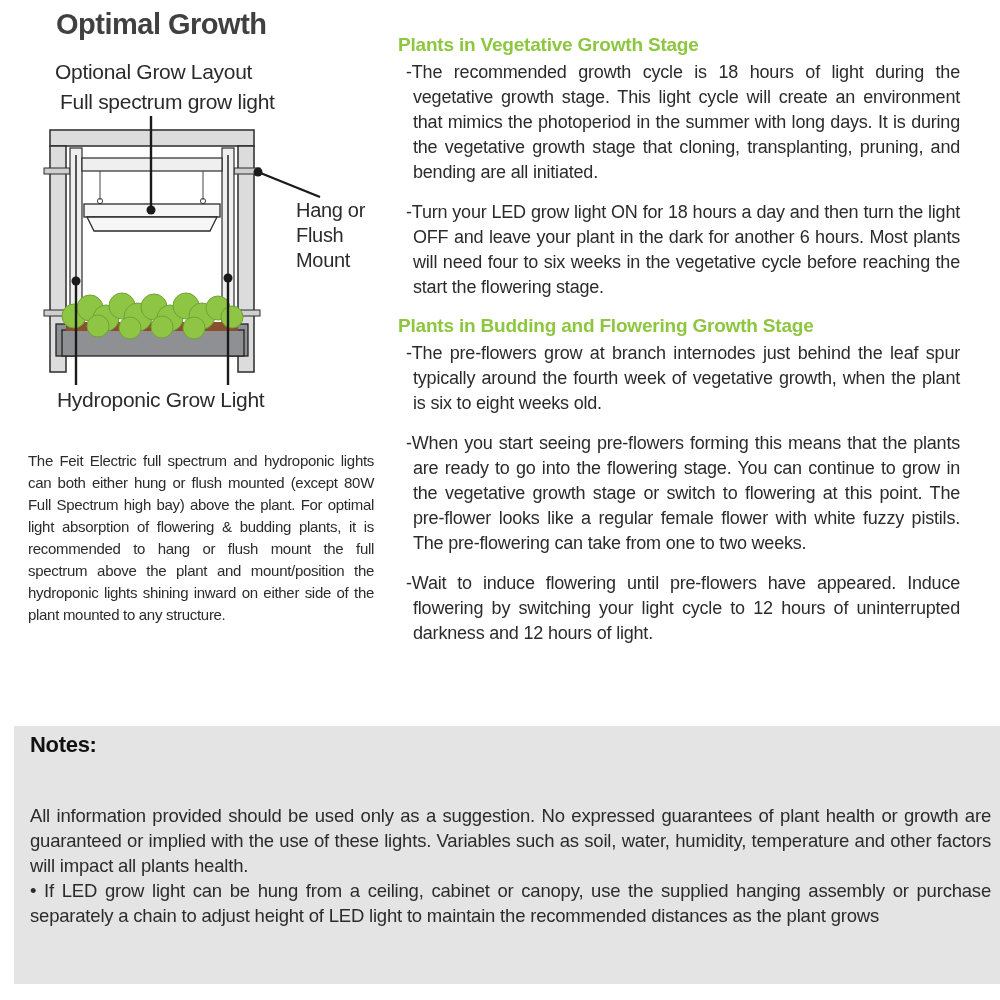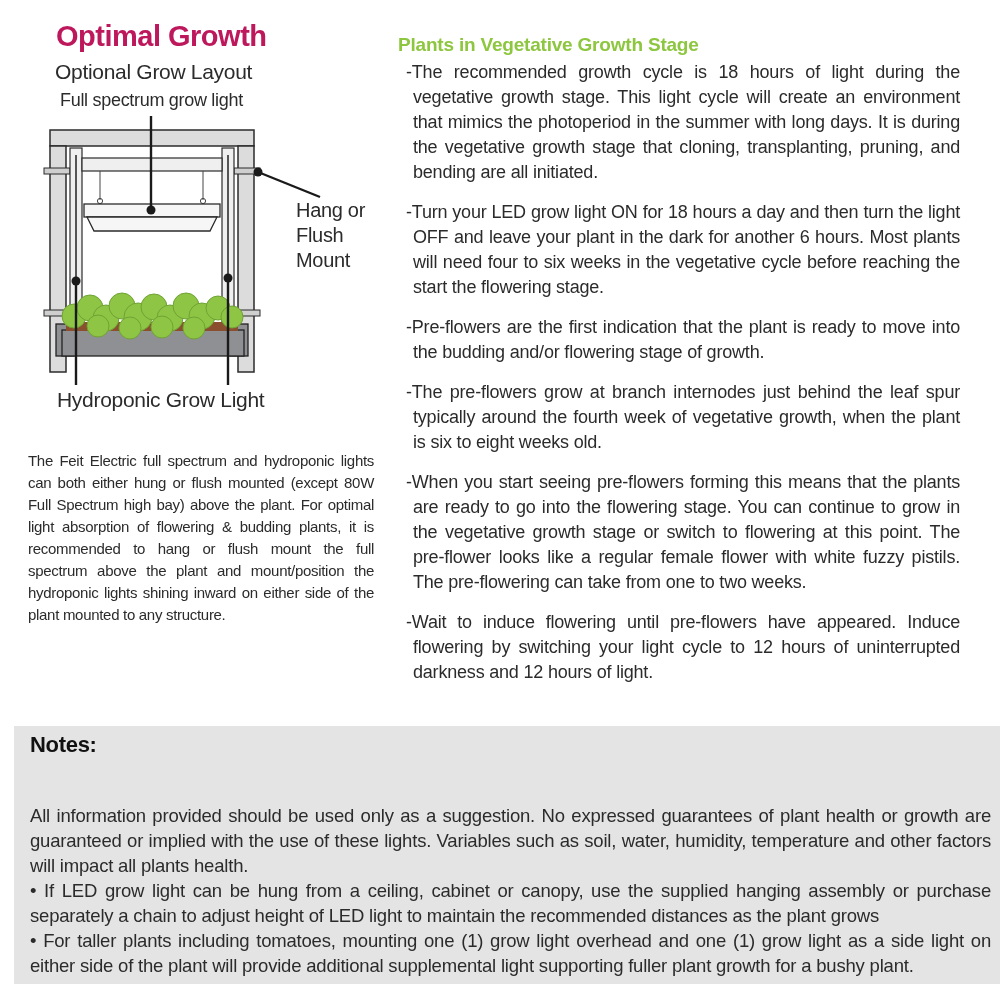--- a/index.html
+++ b/index.html
@@ -4,23 +4,23 @@
 <style>
   html,body{margin:0;padding:0;}
   body{
     width:1000px;height:1000px;position:relative;background:#ffffff;
     font-family:"Liberation Sans","DejaVu Sans",sans-serif;
     color:var(--text,#2b2b2b);
     overflow:hidden;
   }
   .abs{position:absolute;}
   
-  .doc-title{left:56px;top:20px;font-size:29px;font-weight:bold;color:#be185d;letter-spacing:-0.5px;}
+  .doc-title{left:56px;top:8px;font-size:29px;font-weight:bold;color:#404040;letter-spacing:-0.5px;}
   .doc-subtitle{left:55px;top:60px;font-size:21px;letter-spacing:-0.3px;}
-  .lbl-fullspectrum{left:60px;top:90px;font-size:18px;letter-spacing:-0.3px;}
+  .lbl-fullspectrum{left:60px;top:90px;font-size:21px;letter-spacing:-0.3px;}
   .lbl-hang{left:296px;top:198px;font-size:20px;line-height:25px;white-space:pre-line;letter-spacing:-0.3px;}
   .lbl-hydro{left:57px;top:388px;font-size:21px;letter-spacing:-0.3px;}
   .left-para{
     left:28px;top:450px;width:346px;
     font-size:15px;line-height:22px;letter-spacing:-0.3px;
     text-align:justify;
   }
   
   .right-col{left:398px;top:22px;width:562px;}
   .green-h{
@@ -124,26 +124,25 @@
 <div class="abs lbl-hang">Hang or
 Flush
 Mount</div>
 <div class="abs lbl-hydro">Hydroponic Grow Light</div>
 <div class="abs left-para">The Feit Electric full spectrum and hydroponic lights can both either hung or flush mounted (except 80W Full Spectrum high bay) above the plant. For optimal light absorption of flowering &amp; budding plants, it is recommended to hang or flush mount the full spectrum above the plant and mount/position the hydroponic lights shining inward on either side of the plant mounted to any structure.</div>
 
 <div class="abs right-col">
     <h3 class="green-h">Plants in Vegetative Growth Stage</h3>
     <p class="rpara">-The recommended growth cycle is 18 hours of light during the vegetative growth stage. This light cycle will create an environment that mimics the photoperiod in the summer with long days. It is during the vegetative growth stage that cloning, transplanting, pruning, and bending are all initiated.</p>
     <p class="rpara">-Turn your LED grow light ON for 18 hours a day and then turn the light OFF and leave your plant in the dark for another 6 hours. Most plants will need four to six weeks in the vegetative cycle before reaching the start the flowering stage.</p>
-    <p class="rpara">-Pre-flowers are the first indication that the plant is ready to move into the budding and/or flowering stage of growth.</p>
+    <h3 class="green-h">Plants in Budding and Flowering Growth Stage</h3>
     <p class="rpara">-The pre-flowers grow at branch internodes just behind the leaf spur typically around the fourth week of vegetative growth, when the plant is six to eight weeks old.</p>
     <p class="rpara">-When you start seeing pre-flowers forming this means that the plants are ready to go into the flowering stage. You can continue to grow in the vegetative growth stage or switch to flowering at this point. The pre-flower looks like a regular female flower with white fuzzy pistils. The pre-flowering can take from one to two weeks.</p>
     <p class="rpara">-Wait to induce flowering until pre-flowers have appeared. Induce flowering by switching your light cycle to 12 hours of uninterrupted darkness and 12 hours of light.</p>
   </div>
 
 <div class="abs notes-box">
   <div class="notes-heading">Notes:</div>
   <div class="notes-body">
     <p>All information provided should be used only as a suggestion. No expressed guarantees of plant health or growth are guaranteed or implied with the use of these lights. Variables such as soil, water, humidity, temperature and other factors will impact all plants health.</p>
       <p>• If LED grow light can be hung from a ceiling, cabinet or canopy, use the supplied hanging assembly or purchase separately a chain to adjust height of LED light to maintain the recommended distances as the plant grows</p>
-      <p>• For taller plants including tomatoes, mounting one (1) grow light overhead and one (1) grow light as a side light on either side of the plant will provide additional supplemental light supporting fuller plant growth for a bushy plant.</p>
     </div>
 </div>
 
 </body></html>

